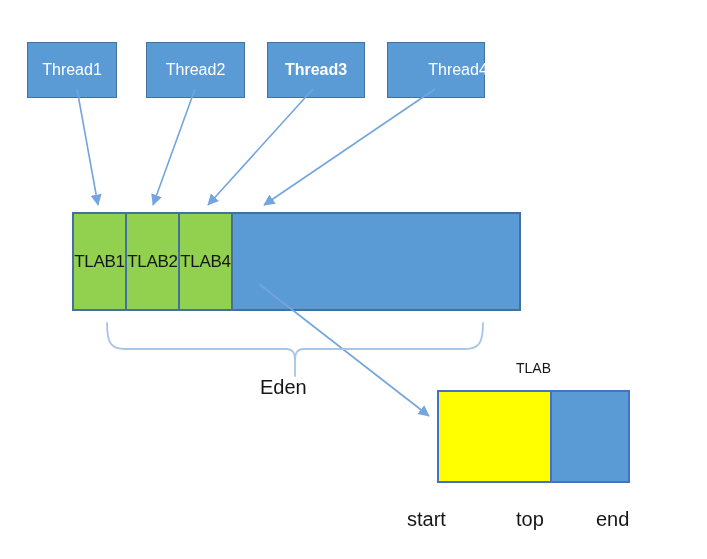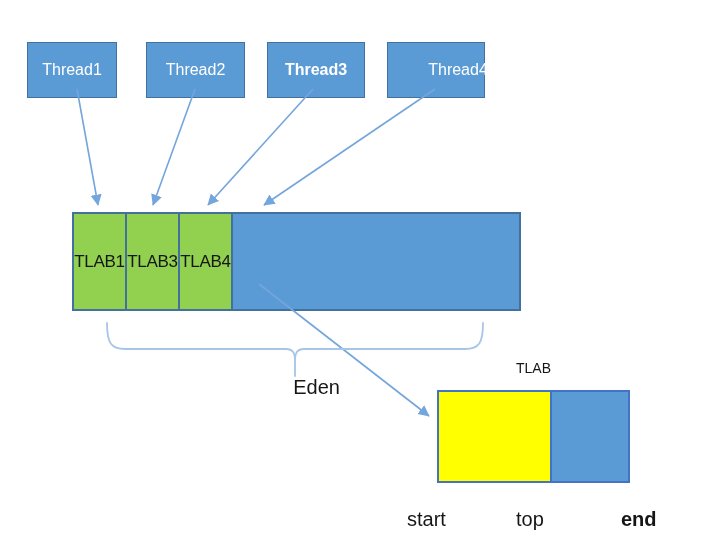--- a/index.html
+++ b/index.html
@@ -45,40 +45,40 @@
     width: 53px; flex: 0 0 53px; height: 100%;
     background: var(--green);
     border-right: 2px solid var(--box-blue-border);
     color: var(--text-dark); font-size: 17px; letter-spacing: -0.3px;
     display: flex; align-items: center; justify-content: center;
   }
   .eden-free { flex: 1 1 auto; background: var(--box-blue); }
 
   .eden-label {
     position: absolute; left: 260px; top: 376px; width: 80px;
-    text-align: right; font-size: 20px; color: var(--text-dark);
+    text-align: left; font-size: 20px; color: var(--text-dark);
   }
 
   
   .tlab-title {
     position: absolute; left: 437px; top: 360px; width: 193px;
     text-align: center; font-size: 14px; color: var(--text-dark);
   }
   .tlab-box {
     position: absolute; left: 437px; top: 390px; width: 193px; height: 93px;
     border: 2px solid var(--small-box-border);
     display: flex;
   }
   .tlab-used { flex: 0 0 113px; background: var(--yellow); border-right: 2px solid var(--small-box-border); }
   .tlab-free { flex: 1 1 auto; background: var(--box-blue); }
 
   .pointer-label { position: absolute; top: 508px; font-size: 20px; color: var(--text-dark); }
   .pointer-label.p-start { left: 407px; }
   .pointer-label.p-top   { left: 516px; }
-  .pointer-label.p-end   { left: 621px; font-weight: bold; }
+  .pointer-label.p-end   { left: 596px; }
 
   
   svg.connectors {
     position: absolute; left: 0; top: 0; width: 707px; height: 559px;
     pointer-events: none;
   }
   .arrow-line { stroke: var(--arrow-blue); stroke-width: 1.6; fill: none; }
   .arrow-head { fill: var(--arrow-blue); }
   .brace-path { stroke: var(--brace-blue); stroke-width: 1.8; fill: none; stroke-linecap: round; }
 </style>
@@ -95,21 +95,21 @@
   </div>
   <div class="thread-box t3">
     <span>Thread3</span>
   </div>
   <div class="thread-box t4">
     <span>Thread4</span>
   </div>
 
   <div class="eden-bar">
     <div class="tlab-cell">TLAB1</div>
-    <div class="tlab-cell">TLAB3</div>
+    <div class="tlab-cell">TLAB2</div>
     <div class="tlab-cell">TLAB4</div>
     <div class="eden-free"></div>
   </div>
 
   <div class="eden-label">Eden</div>
 
   <div class="tlab-title">TLAB</div>
   <div class="tlab-box">
     <div class="tlab-used"></div>
     <div class="tlab-free"></div>

